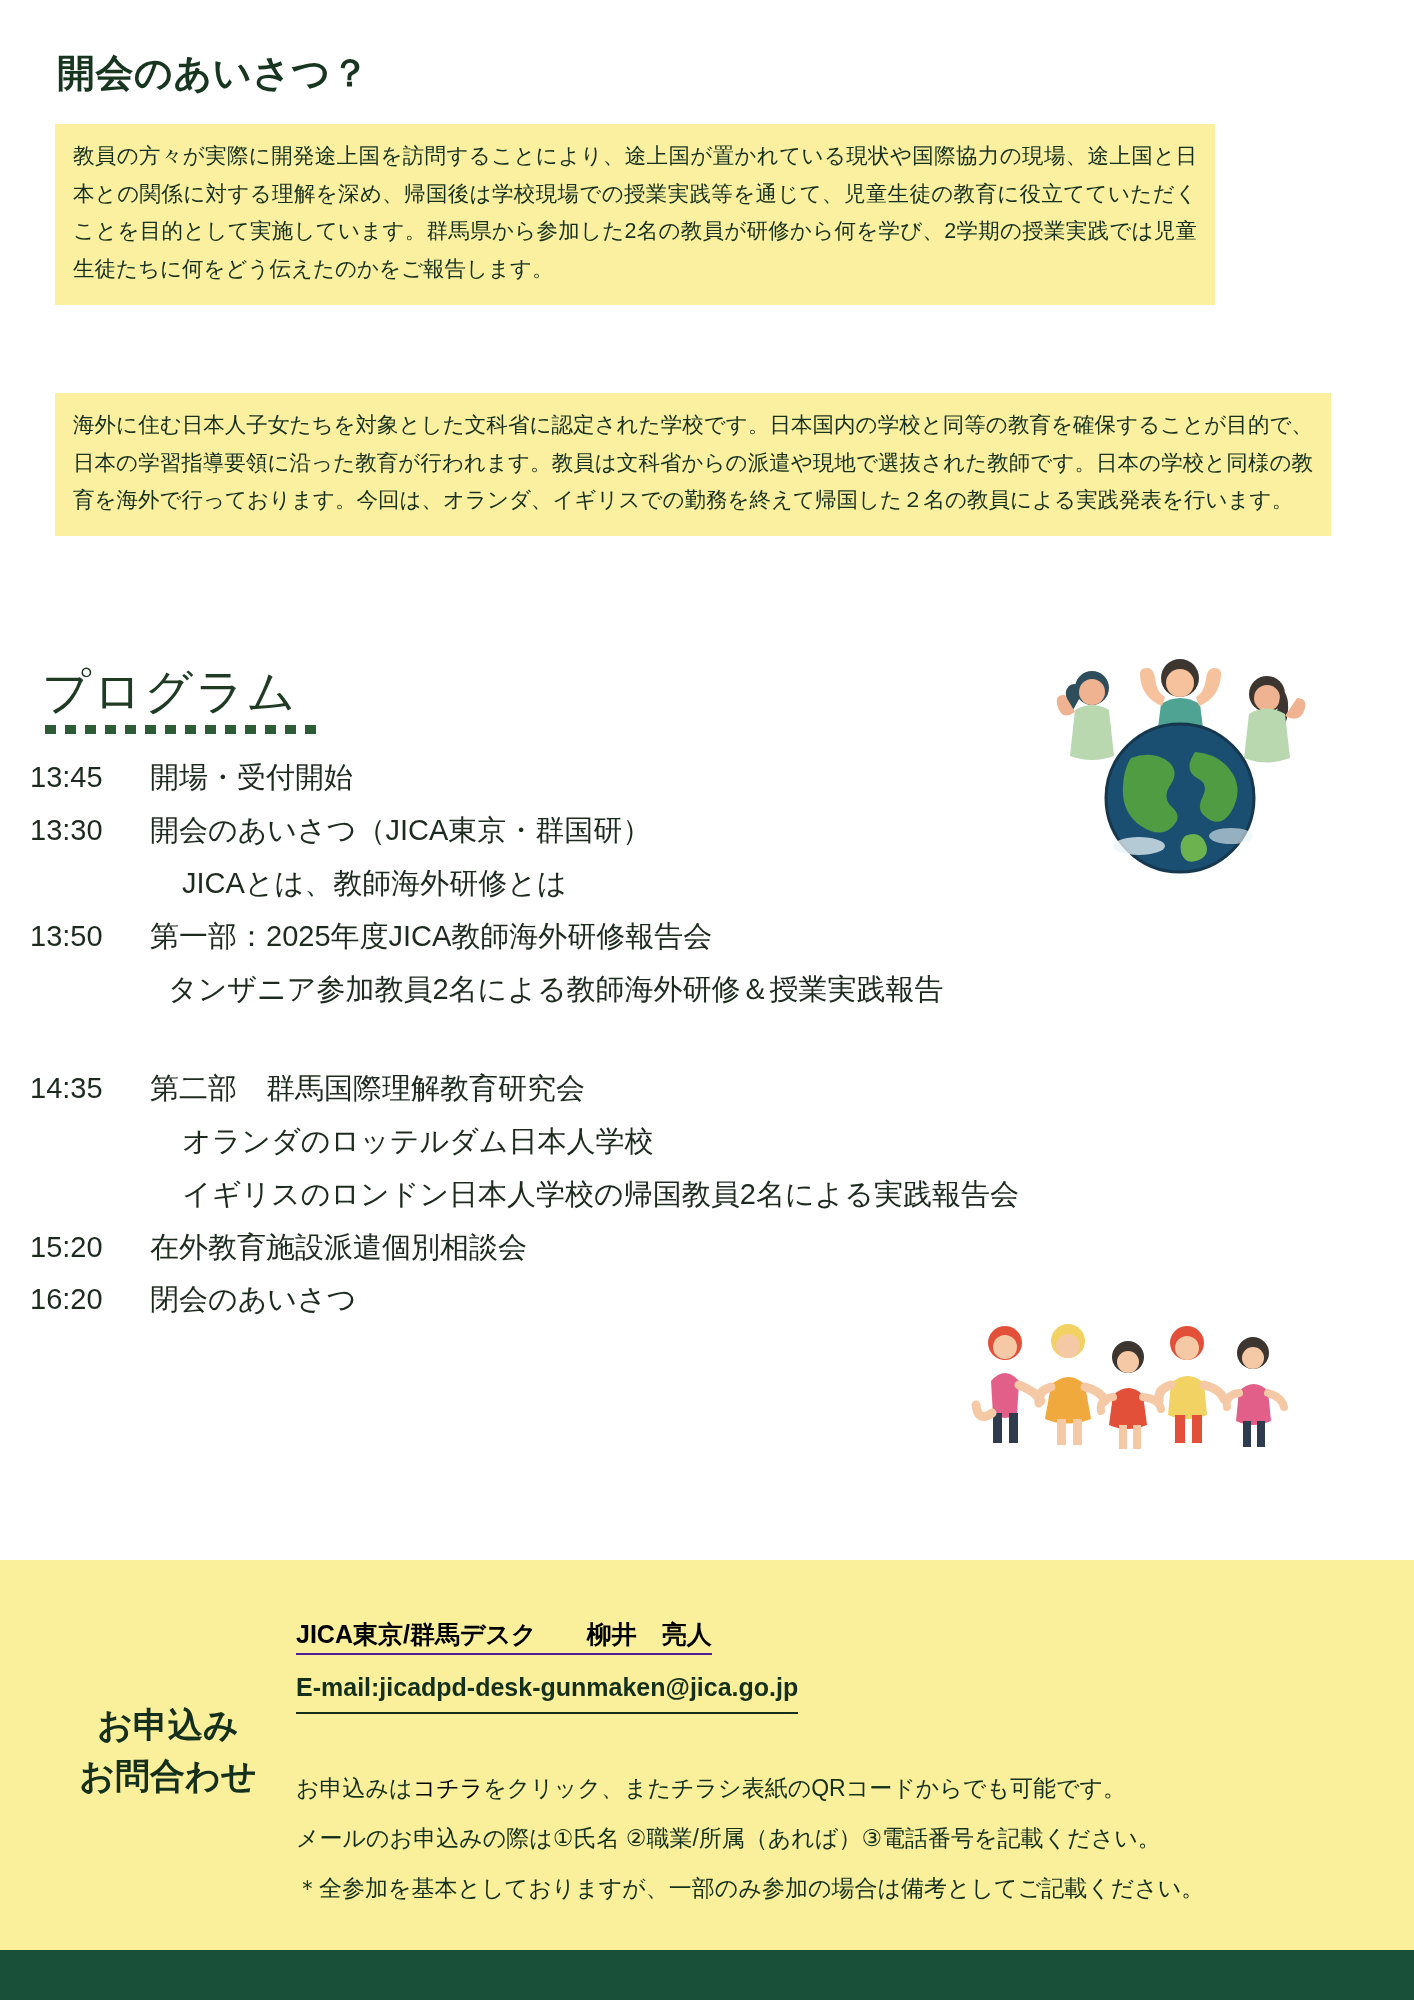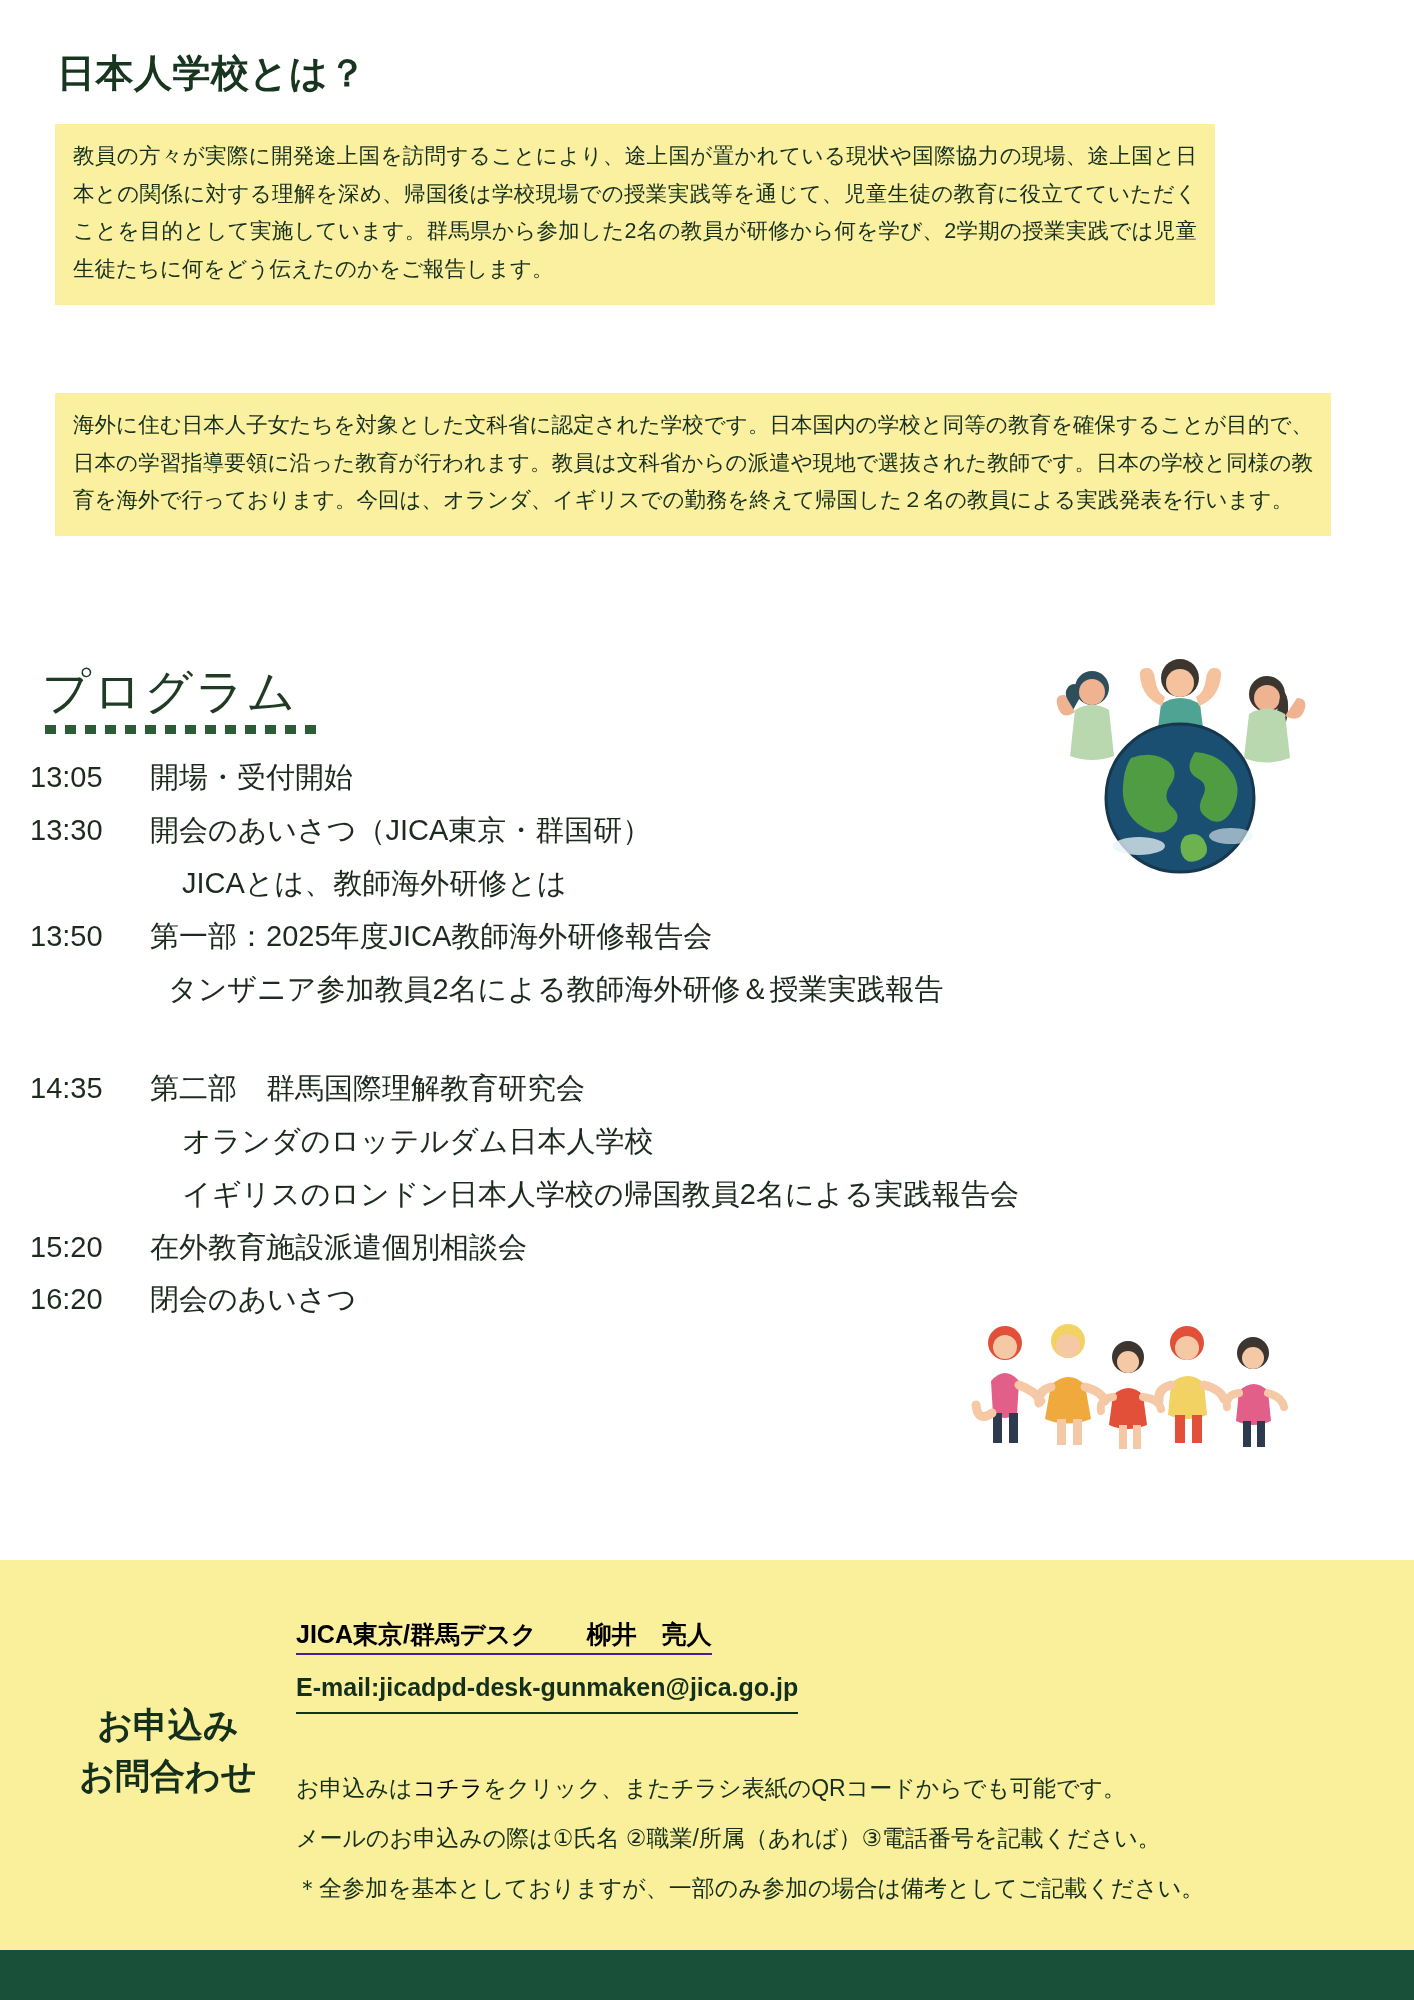--- a/index.html
+++ b/index.html
@@ -186,21 +186,21 @@
     width: 1414px;
     height: 50px;
     background: #18503a;
   }
 </style>
 </head>
 <body>
 
 <div class="page">
 
-  <div class="sec-title" id="sec1-title">日本人学校とは？</div>
+  <div class="sec-title" id="sec1-title">開会のあいさつ？</div>
   <div class="yellow-box" id="sec1-box">教員の方々が実際に開発途上国を訪問することにより、途上国が置かれている現状や国際協力の現場、途上国と日本との関係に対する理解を深め、帰国後は学校現場での授業実践等を通じて、児童生徒の教育に役立てていただくことを目的として実施しています。群馬県から参加した2名の教員が研修から何を学び、2学期の授業実践では児童生徒たちに何をどう伝えたのかをご報告します。</div>
 
   <div class="yellow-box" id="sec2-box">海外に住む日本人子女たちを対象とした文科省に認定された学校です。日本国内の学校と同等の教育を確保することが目的で、日本の学習指導要領に沿った教育が行われます。教員は文科省からの派遣や現地で選抜された教師です。日本の学校と同様の教育を海外で行っております。今回は、オランダ、イギリスでの勤務を終えて帰国した２名の教員による実践発表を行います。</div>
 
   <div id="program-title">プログラム</div>
   <div id="program-underline"></div>
 
   <div class="illus-globe">
     <svg viewBox="0 0 290 240" width="290" height="240" xmlns="http://www.w3.org/2000/svg">
 
@@ -236,21 +236,21 @@
       <path d="M96 118 q22 -8 38 4 q10 10 2 22 q-10 14 2 24 q10 10 -2 20 q-12 10 -30 -2 q-20 -14 -18 -40 q1 -18 8 -28z" fill="#4f9c43"></path>
       <path d="M160 112 q26 2 38 22 q10 18 -2 38 q-10 16 -24 6 q-12 -8 -4 -22 q6 -12 -6 -18 q-14 -8 -2 -26z" fill="#4f9c43"></path>
       <path d="M150 196 q14 -6 20 6 q6 12 -6 18 q-14 6 -18 -8 q-2 -10 4 -16z" fill="#6cb34f"></path>
       <ellipse cx="104" cy="206" rx="26" ry="9" fill="#e8f3f7" opacity="0.75"></ellipse>
       <ellipse cx="196" cy="196" rx="22" ry="8" fill="#e8f3f7" opacity="0.6"></ellipse>
     </svg>
   </div>
 
   <div class="prog-list" id="program-list">
       <div class="prog-row">
-        <div class="prog-time">13:05</div>
+        <div class="prog-time">13:45</div>
         <div class="prog-text">開場・受付開始</div>
       </div>
       <div class="prog-row">
         <div class="prog-time">13:30</div>
         <div class="prog-text">開会のあいさつ（JICA東京・群国研）</div>
       </div>
       <div class="prog-row">
         <div class="prog-time"></div>
         <div class="prog-text indent-1">JICAとは、教師海外研修とは</div>
       </div>

